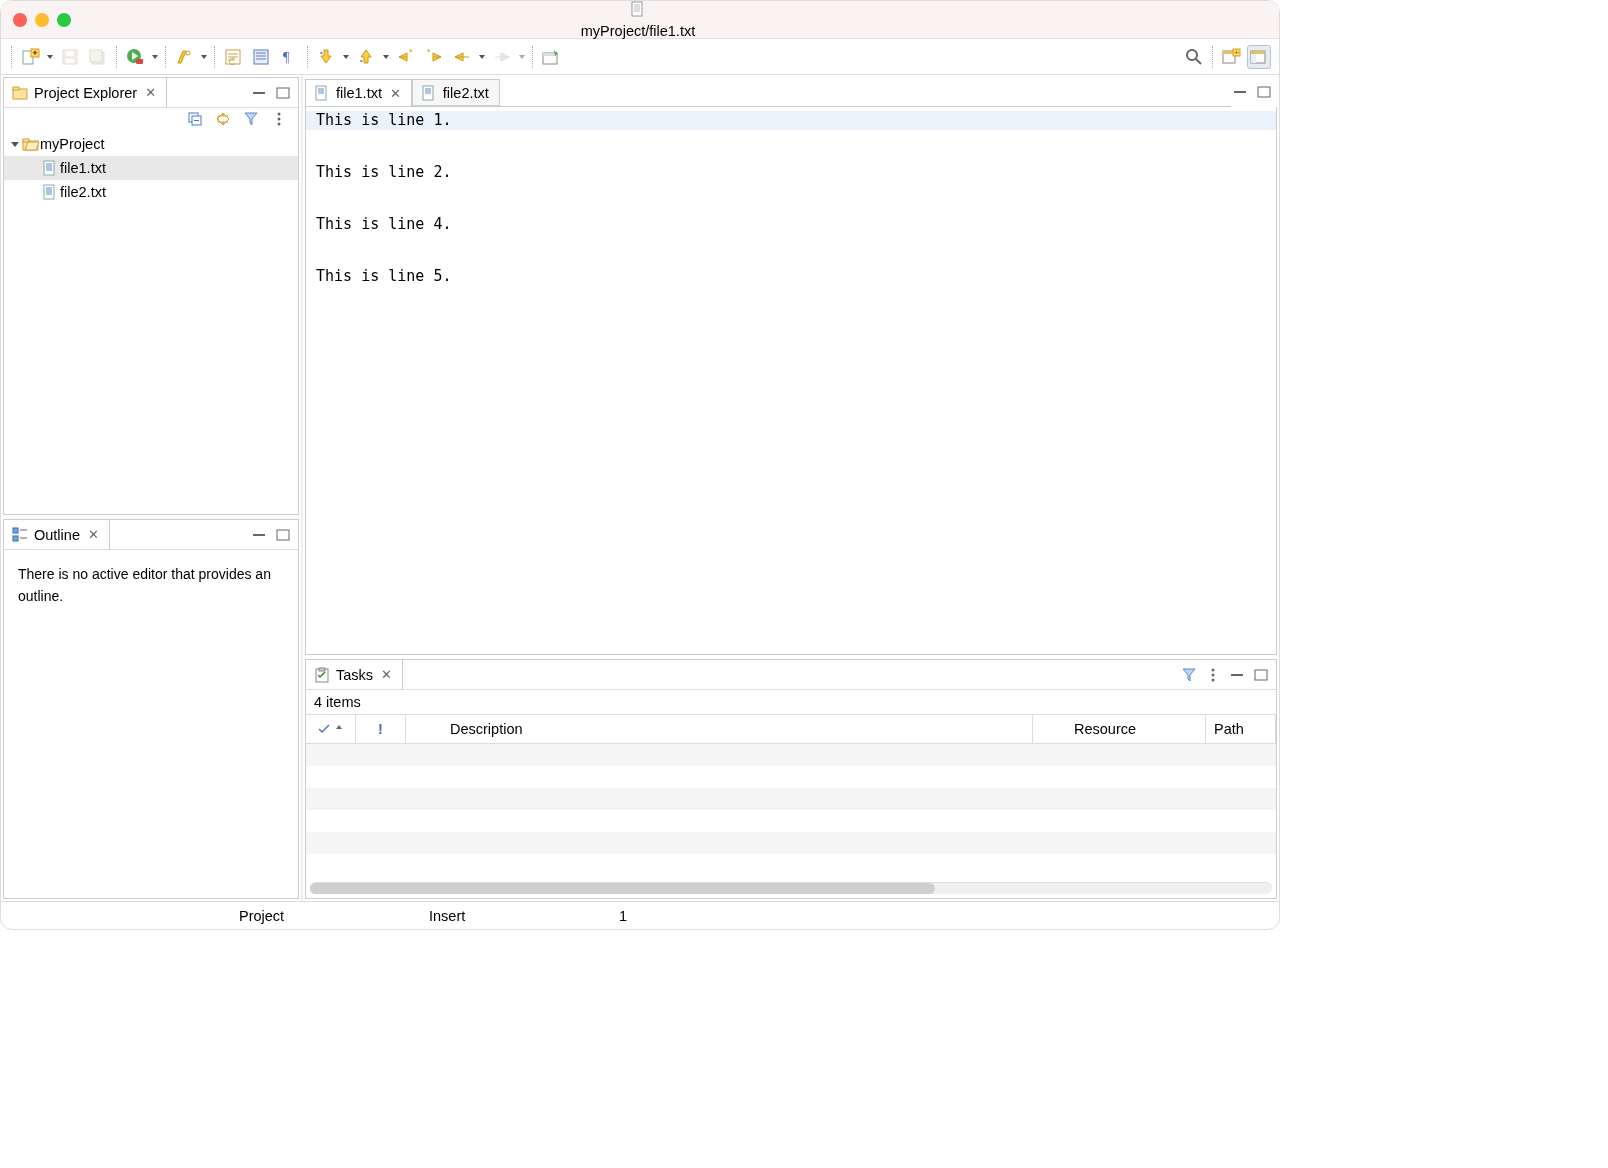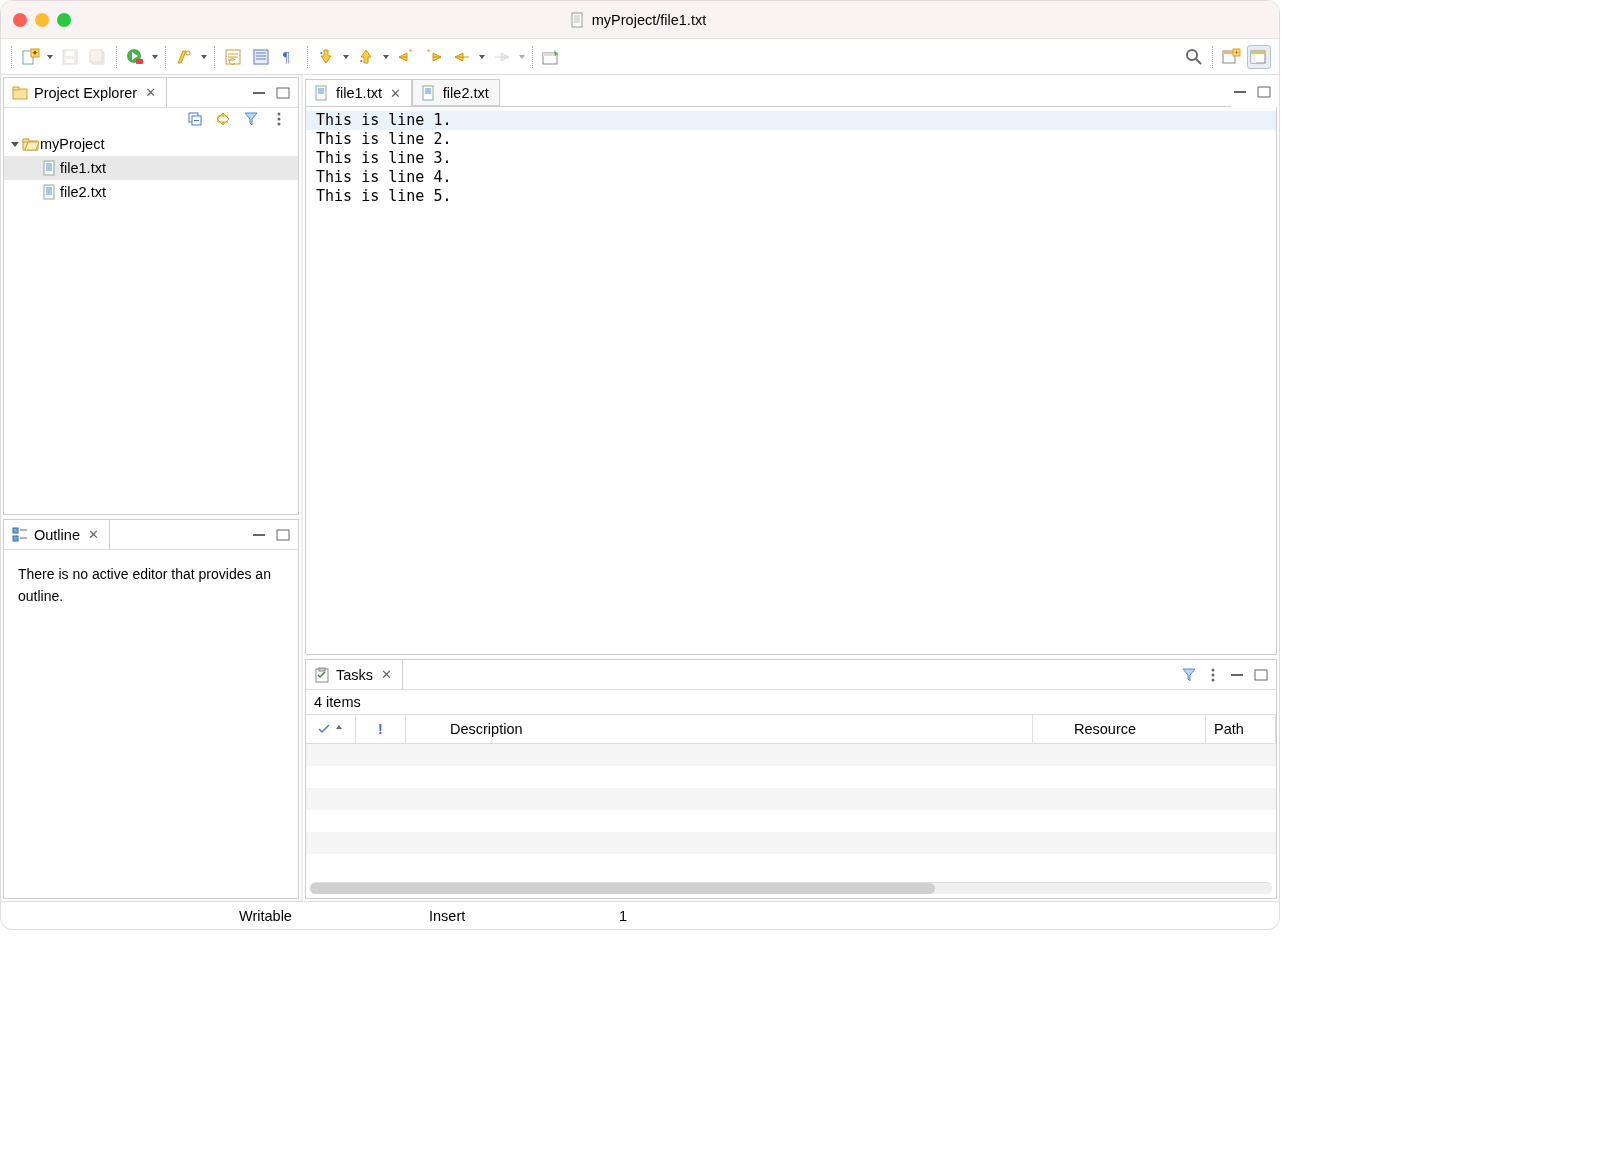--- a/index.html
+++ b/index.html
@@ -25,20 +25,21 @@
 .traffic-lights { display: flex; gap: 8px; }
 .tl { width: 14px; height: 14px; border-radius: 50%; }
 .tl.red { background: #ff5f57; }
 .tl.yellow { background: #febc2e; }
 .tl.green { background: #28c840; }
 .title-center {
   position: absolute; left: 0; right: 4px;
   display: flex; justify-content: center; align-items: center; gap: 6px;
   pointer-events: none;
   font-size: 14.5px;
+  flex-direction: column;
 }
 .title-center .icon { width: 16px; height: 16px; }
 
 .toolbar {
   height: 36px;
   background: #fff;
   border-bottom: 1px solid #ddd;
   display: flex;
   align-items: center;
   padding: 0 8px;
@@ -94,20 +95,21 @@
 .editor-area {
   flex:1; display:flex; flex-direction:column;
   font-family: "Menlo","Consolas",monospace;
   font-size: 15px;
   padding: 4px 0;
   background: #fff;
   border: 1px solid #ccc;
   border-top: none;
   margin-right: 2px;
   overflow: hidden;
+  gap: 33px;
 }
 .editor-line { padding: 0 10px; height: 19px; line-height: 19px; white-space: pre; }
 .editor-line.current { background: #eaf2fb; }
 
 .editor-wrap { flex: 1; display:flex; flex-direction:column; margin: 2px 0 2px 2px;}
 .editor-top { display:flex; }
 .editor-top .panel-actions { margin-left:auto; }
 
 .tasks-panel { margin: 2px; border: 1px solid #ccc; display:flex; flex-direction:column; height: 240px; }
 .tasks-header { display:flex; align-items:center; height: 30px; border-bottom: 1px solid #ddd;}
@@ -482,21 +484,20 @@
           <div class="pa-btn">
               <svg width="14" height="12" viewBox="0 0 14 12">
                 <rect x="1" y="1" width="12" height="10" fill="none" stroke="#666"></rect>
               </svg>
             </div>
         </div>
       </div>
       <div class="editor-area">
         <div class="editor-line current">This is line 1.</div>
         <div class="editor-line">This is line 2.</div>
-        <div class="editor-line">This is line 3.</div>
         <div class="editor-line">This is line 4.</div>
         <div class="editor-line">This is line 5.</div>
       </div>
     </div>
 
     <div class="tasks-panel">
       <div class="tasks-header">
         <div class="panel-tab">
           <svg class="file-icon" viewBox="0 0 16 16">
               <rect x="2" y="2" width="12" height="13" fill="#fff" stroke="#888"></rect>
@@ -557,16 +558,16 @@
       </div>
       <div class="tasks-scroll">
           <div class="thumb"></div>
         </div>
     </div>
   </div>
 </div>
 
 <div class="statusbar">
   <div class="sb1"></div>
-  <div class="sb2">Writable</div>
+  <div class="sb2">Project</div>
   <div class="sb3">Insert</div>
   <div class="sb4">1</div>
 </div>
 
 </body></html>

